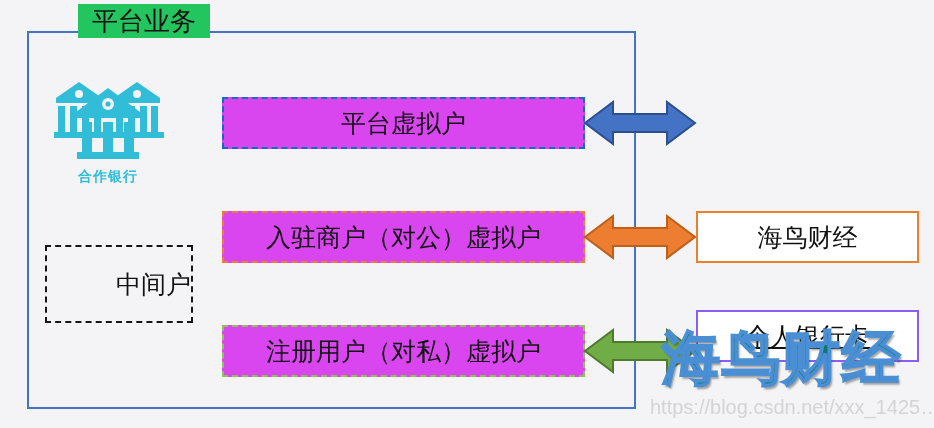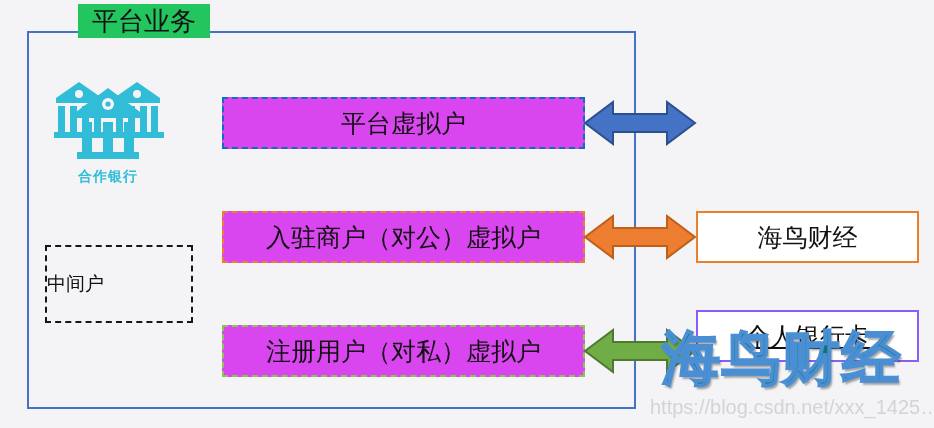--- a/index.html
+++ b/index.html
@@ -72,22 +72,22 @@
     position: absolute;
     left: 45px;
     top: 245px;
     width: 148px;
     height: 78px;
     border: 2px dashed #161616;
     background: transparent;
     box-sizing: border-box;
     display: flex;
     align-items: center;
-    justify-content: flex-start;
-    font-size: 19px;
+    justify-content: flex-end;
+    font-size: 25px;
     color: #111111;
   }
 
   
   .vbox {
     position: absolute;
     left: 222px;
     width: 363px;
     height: 52px;
     background: #d946ef;

